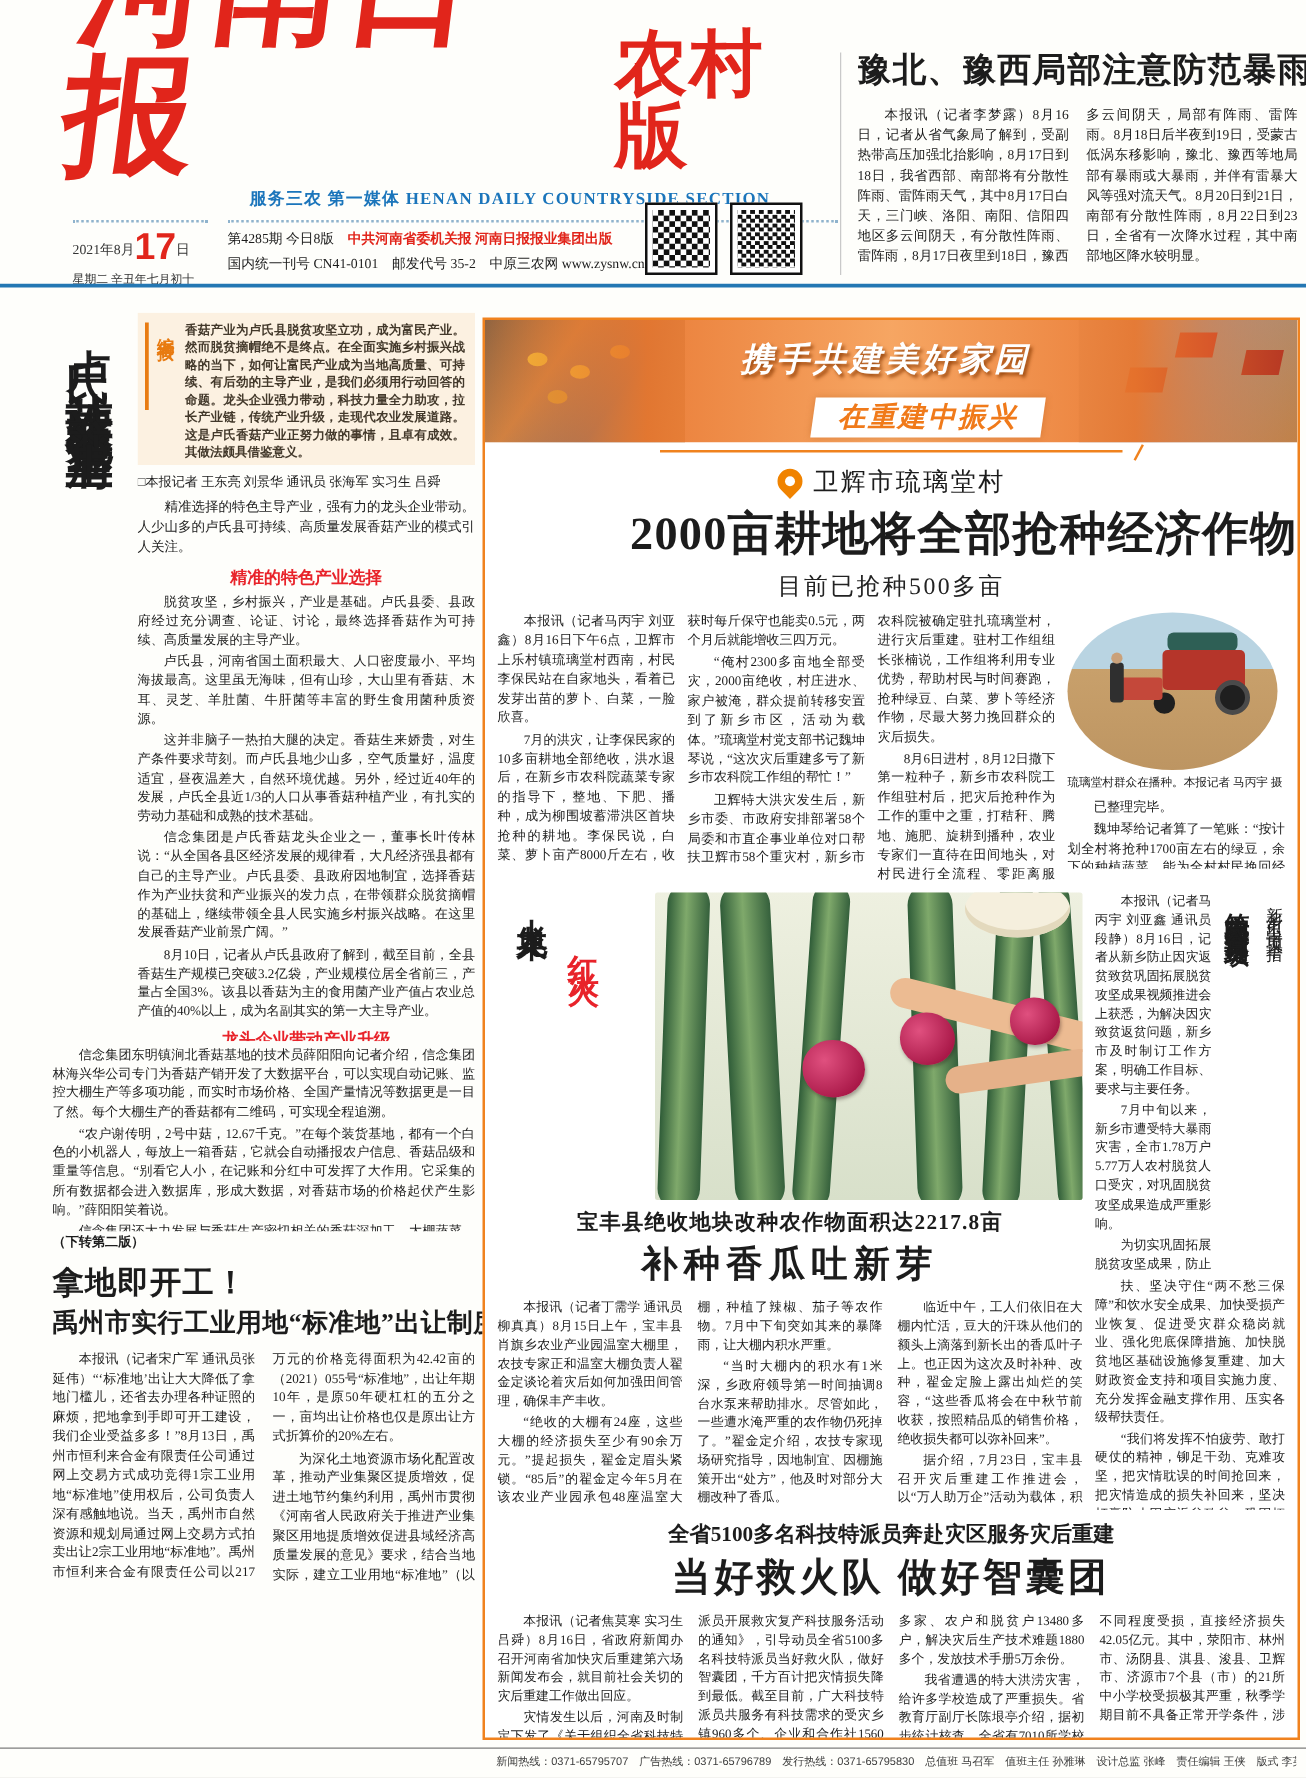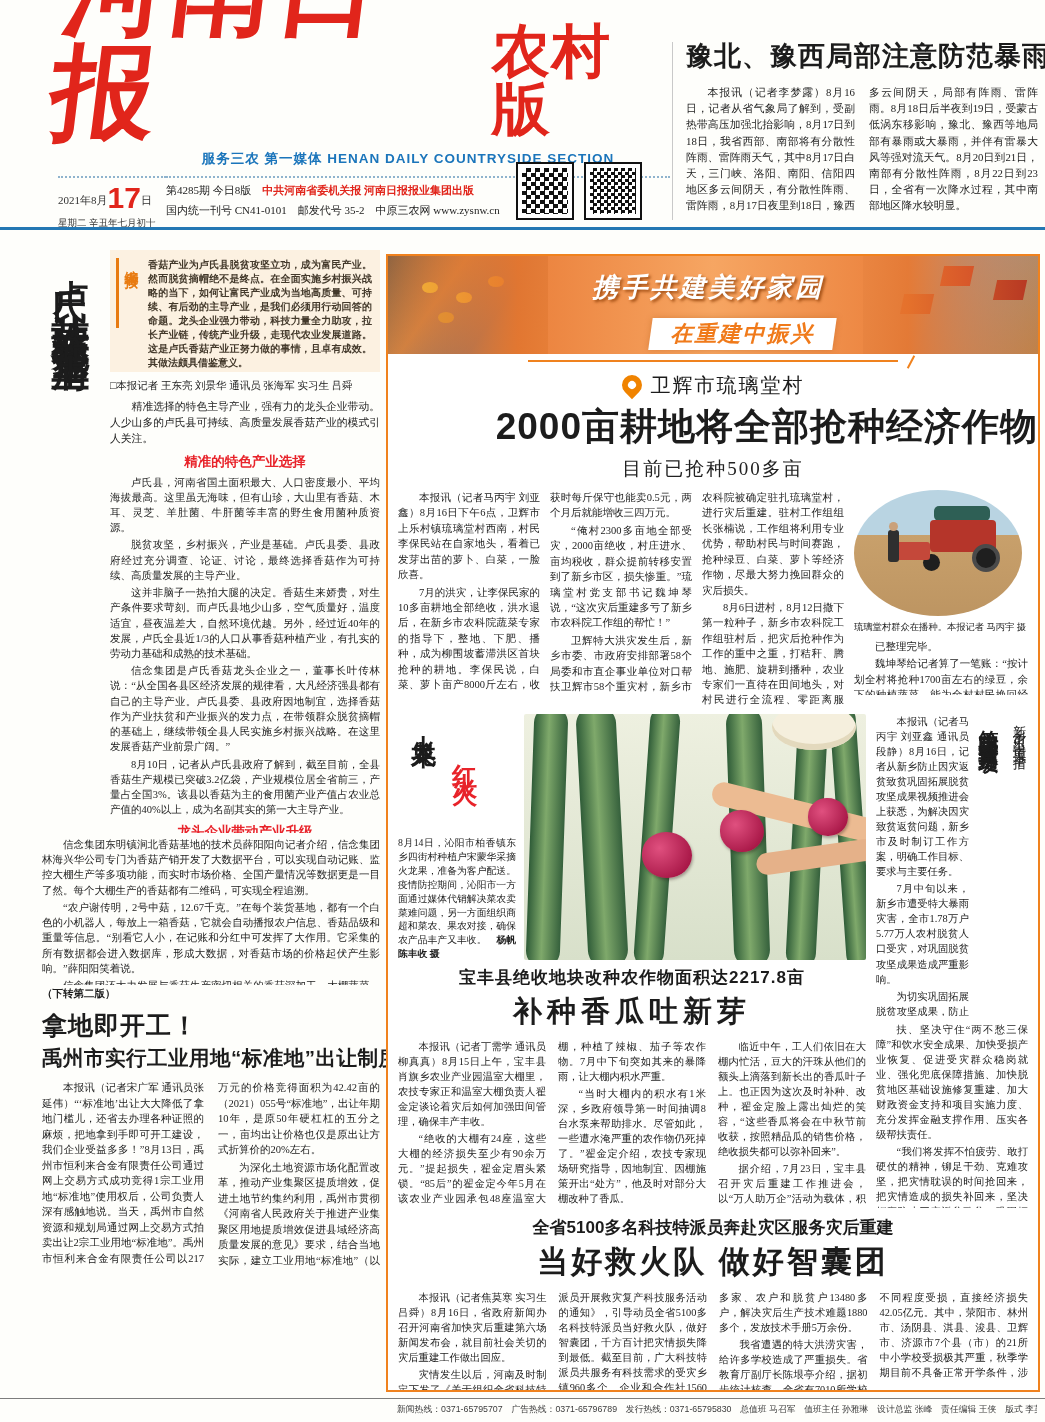--- a/index.html
+++ b/index.html
@@ -2,37 +2,37 @@
 <html><head>
 <meta charset="utf-8">
 <style>
   * { margin:0; padding:0; box-sizing:border-box; }
   html,body { background:#e9e9e6; }
   .page {
     position:relative; width:1045px; height:1422px; margin:0 auto;
     background:#fefefb; overflow:hidden;
     font-family:"Liberation Serif","DejaVu Serif",serif; color:#1c1c1c;
   }
-  .hd { font-family:Liberation Sans, sans-serif; }
+  .hd { font-family:Liberation Serif, serif; }
   p { margin:0 0 2px 0; text-indent:2em; }
   .just { text-align:justify; }
 
   
   .masthead { position:absolute; left:58px; top:6px; width:612px; height:218px; }
   .mast-title-row { display:flex; align-items:flex-end; gap:14px; height:138px; }
   .title-cn { font-size:104px; line-height:1; font-weight:bold; color:#e1251b;
     font-family:"DejaVu Serif",serif; transform:skewX(-7deg); letter-spacing:2px; }
   .title-ed { font-size:58px; line-height:1; font-weight:bold; color:#e1251b; padding-bottom:6px; letter-spacing:2px; }
   .mast-tagline { margin:6px 0 0 88px; color:#1b75bb; font-size:13.5px; font-weight:bold; letter-spacing:1px;text-align:center; }
   .mast-meta { display:flex; margin-top:8px; align-items:flex-start; }
   .date-block { width:108px; border-top:2px dotted #8fb3cd; padding-top:3px; }
   .date-l1 { font-size:11px; color:#333; white-space:nowrap; }
   .date-day { font-size:30px; color:#e1251b; font-weight:bold; font-family:"Liberation Sans",sans-serif; vertical-align:-4px; }
   .date-l2 { font-size:9.5px; color:#333; margin-top:2px; white-space:nowrap; }
-  .issue-block { flex:1; border-top:2px dotted #8fb3cd; padding-top:5px; margin-left:0; }
+  .issue-block { flex:1; border-top:2px dotted #8fb3cd; padding-top:5px; margin-left:16px; }
   .issue-l1 { font-size:11px; white-space:nowrap; }
   .issue-l1 .red { color:#e1251b; font-weight:bold; }
   .issue-l2 { font-size:11px; margin-top:5px; white-space:nowrap; }
   .qr-wrap { position:absolute; right:28px; bottom:4px; display:flex; gap:10px; }
   .qr { width:58px; height:58px; border:2px solid #111; background:#fff; padding:4px; position:relative; }
   .qr-px { width:100%; height:100%; background:repeating-conic-gradient(#111 0% 25%, #fff 0% 50%); background-size:9px 9px; }
   .qr.alt .qr-px { background-size:7px 7px; }
   .hdr-vline { position:absolute; left:672px; top:42px; width:1px; height:178px; background:#c9c9c9; }
   .weather { position:absolute; left:686px; top:38px; width:352px; height:186px; }
   .weather-title { font-size:27px; font-weight:bold; letter-spacing:1px; white-space:nowrap; }
@@ -222,22 +222,22 @@
       </div>
       <div class="lc-arts">
         <div class="editor-note">
           <div class="en-label">编者按</div>
           <div class="en-text">香菇产业为卢氏县脱贫攻坚立功，成为富民产业。然而脱贫摘帽绝不是终点。在全面实施乡村振兴战略的当下，如何让富民产业成为当地高质量、可持续、有后劲的主导产业，是我们必须用行动回答的命题。龙头企业强力带动，科技力量全力助攻，拉长产业链，传统产业升级，走现代农业发展道路。这是卢氏香菇产业正努力做的事情，且卓有成效。其做法颇具借鉴意义。</div>
         </div>
         <div class="byline">□本报记者 王东亮 刘景华 通讯员 张海军 实习生 吕舜</div>
         <p class="lc-intro just">精准选择的特色主导产业，强有力的龙头企业带动。人少山多的卢氏县可持续、高质量发展香菇产业的模式引人关注。</p>
         <div class="red-sub hd">精准的特色产业选择</div>
         <div class="lc-body just">
+            <p>脱贫攻坚，乡村振兴，产业是基础。卢氏县委、县政府经过充分调查、论证、讨论，最终选择香菇作为可持续、高质量发展的主导产业。</p>
             <p>卢氏县，河南省国土面积最大、人口密度最小、平均海拔最高。这里虽无海味，但有山珍，大山里有香菇、木耳、灵芝、羊肚菌、牛肝菌等丰富的野生食用菌种质资源。</p>
-            <p>脱贫攻坚，乡村振兴，产业是基础。卢氏县委、县政府经过充分调查、论证、讨论，最终选择香菇作为可持续、高质量发展的主导产业。</p>
             <p>这并非脑子一热拍大腿的决定。香菇生来娇贵，对生产条件要求苛刻。而卢氏县地少山多，空气质量好，温度适宜，昼夜温差大，自然环境优越。另外，经过近40年的发展，卢氏全县近1/3的人口从事香菇种植产业，有扎实的劳动力基础和成熟的技术基础。</p>
             <p>信念集团是卢氏香菇龙头企业之一，董事长叶传林说：“从全国各县区经济发展的规律看，大凡经济强县都有自己的主导产业。卢氏县委、县政府因地制宜，选择香菇作为产业扶贫和产业振兴的发力点，在带领群众脱贫摘帽的基础上，继续带领全县人民实施乡村振兴战略。在这里发展香菇产业前景广阔。”</p>
             <p>8月10日，记者从卢氏县政府了解到，截至目前，全县香菇生产规模已突破3.2亿袋，产业规模位居全省前三，产量占全国3%。该县以香菇为主的食用菌产业产值占农业总产值的40%以上，成为名副其实的第一大主导产业。</p>
           </div>
         <div class="red-sub hd">龙头企业带动产业升级</div>
 
       </div>
     </div>
     <div class="lc-cont just">
         <p>信念集团东明镇涧北香菇基地的技术员薛阳阳向记者介绍，信念集团林海兴华公司专门为香菇产销开发了大数据平台，可以实现自动记账、监控大棚生产等多项功能，而实时市场价格、全国产量情况等数据更是一目了然。每个大棚生产的香菇都有二维码，可实现全程追溯。</p>
@@ -270,21 +270,21 @@
       <span class="pin"></span>
       <span class="loc-text">卫辉市琉璃堂村</span>
     </div>
     <div class="headline hd">2000亩耕地将全部抢种经济作物</div>
     <div class="dek">目前已抢种500多亩</div>
 
     <div class="story1">
       <div class="s1-cols just">
           <p>本报讯（记者马丙宇 刘亚鑫）8月16日下午6点，卫辉市上乐村镇琉璃堂村西南，村民李保民站在自家地头，看着已发芽出苗的萝卜、白菜，一脸欣喜。</p>
           <p>7月的洪灾，让李保民家的10多亩耕地全部绝收，洪水退后，在新乡市农科院蔬菜专家的指导下，整地、下肥、播种，成为柳围坡蓄滞洪区首块抢种的耕地。李保民说，白菜、萝卜亩产8000斤左右，收获时每斤保守也能卖0.5元，两个月后就能增收三四万元。</p>
-          <p>“俺村2300多亩地全部受灾，2000亩绝收，村庄进水、亩均税收，群众提前转移安置到了新乡市区，损失惨重。”琉璃堂村党支部书记魏坤琴说，“这次灾后重建多亏了新乡市农科院工作组的帮忙！”</p>
+          <p>“俺村2300多亩地全部受灾，2000亩绝收，村庄进水、家户被淹，群众提前转移安置到了新乡市区，活动为载体。”琉璃堂村党支部书记魏坤琴说，“这次灾后重建多亏了新乡市农科院工作组的帮忙！”</p>
           <p>卫辉特大洪灾发生后，新乡市委、市政府安排部署58个局委和市直企事业单位对口帮扶卫辉市58个重灾村，新乡市农科院被确定驻扎琉璃堂村，进行灾后重建。驻村工作组组长张楠说，工作组将利用专业优势，帮助村民与时间赛跑，抢种绿豆、白菜、萝卜等经济作物，尽最大努力挽回群众的灾后损失。</p>
           <p>8月6日进村，8月12日撒下第一粒种子，新乡市农科院工作组驻村后，把灾后抢种作为工作的重中之重，打秸秆、腾地、施肥、旋耕到播种，农业专家们一直待在田间地头，对村民进行全流程、零距离服务。工作组成员范永胜告诉记者：“蔬菜、绿豆种子我们协调，大型专业播种设备我们联系，收获的菠菜和绿豆实现订单销售，消除了村民们的后顾之忧。”</p>
         </div>
       <div class="s1-right">
         <div class="oval">
           <div class="trac-canopy"></div>
           <div class="trac-body"></div>
           <div class="trac-wheel1"></div>
           <div class="trac-wheel2"></div>
           <div class="planter"></div>
@@ -299,21 +299,20 @@
     </div>
 
     <div class="lower">
       <div class="lower-left">
         <div class="fruit">
           <div class="fruit-left">
             <div class="fruit-titles">
               <div class="ft-black hd">火龙果</div>
               <div class="ft-red hd">红火火</div>
             </div>
-            <div class="fruit-cap"><span>8月14日，沁阳市柏香镇东乡四街村种植户宋蒙华采摘火龙果，准备为客户配送。疫情防控期间，沁阳市一方面通过媒体代销解决菜农卖菜难问题，另一方面组织商超和菜农、果农对接，确保农产品丰产又丰收。</span>　<span class="fruit-credit">杨帆 陈丰收 摄</span></div>
           </div>
           <div class="fruit-photo">
             <div class="stem st1"></div>
             <div class="stem st2"></div>
             <div class="stem st3"></div>
             <div class="stem st4"></div>
             <div class="stem st5"></div>
             <div class="stem st6"></div>
             <div class="hat"></div>
             <div class="arm"></div>

